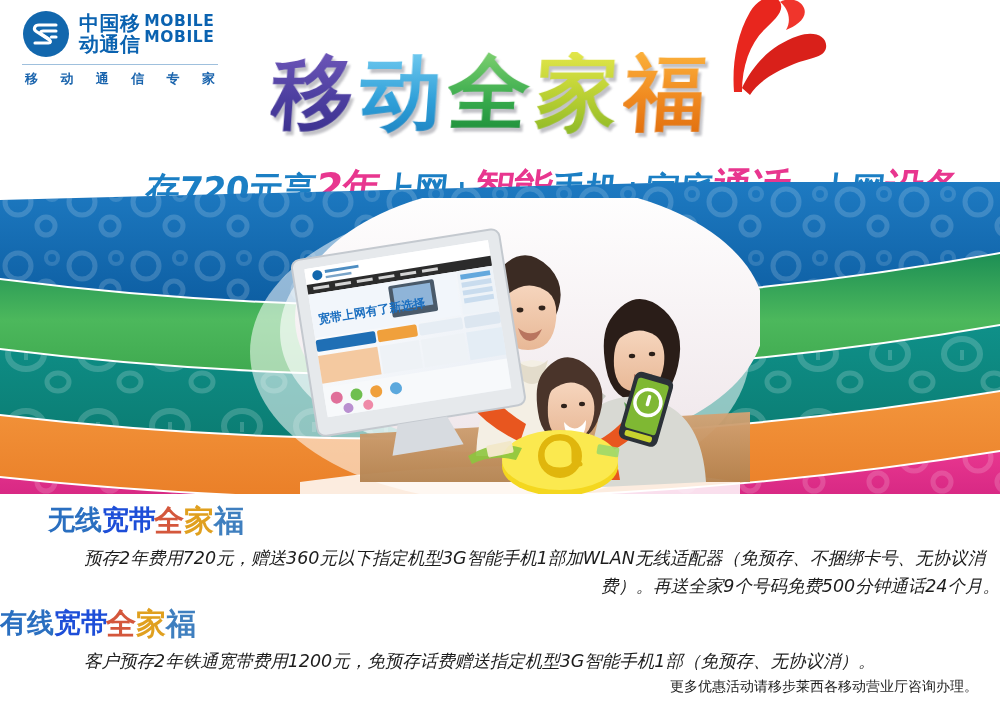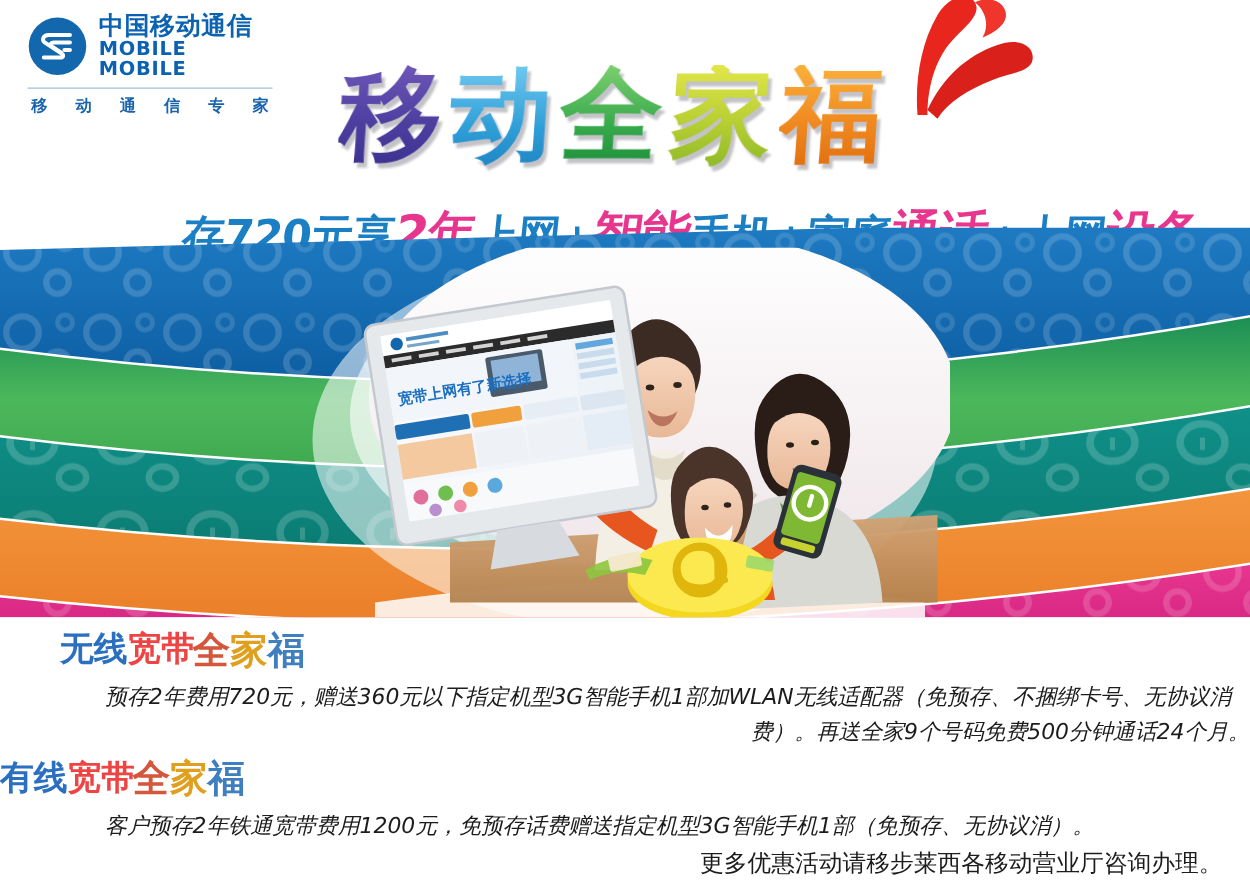--- a/index.html
+++ b/index.html
@@ -19,21 +19,21 @@
     overflow: hidden;
   }
 
   
   .logo-block {
     position: absolute; left: 22px; top: 10px;
     width: 200px; height: 86px;
   }
   .logo-row { display: flex; align-items: center; gap: 9px; }
   .logo-mark { width: 48px; height: 48px; flex: 0 0 48px; }
-  .logo-words { display: flex; flex-direction: column; justify-content: center; line-height: 1.05; }
+  .logo-words { display: flex; flex-direction: row; justify-content: center; line-height: 1.05; }
   .logo-cn {
     font-size: 20px; font-weight: bold; color: #0a62b0;
     letter-spacing: 0.5px;
   }
   .logo-en {
     font-size: 15.5px; font-weight: bold; color: #0a62b0;
     letter-spacing: 0.6px;
   }
   .logo-rule {
     margin-top: 6px; width: 196px; height: 1px; background: #9fc0dd;
@@ -100,37 +100,37 @@
     overflow: hidden;
   }
 
   
   .section { position: absolute; left: 0; width: 1000px; }
   .sec-head {
     font-size: 27px; font-weight: bold; white-space: nowrap;
     line-height: 1;
   }
   .sec-head .hd-blue { color: #2a6fc0; }
-  .sec-head .hd-dark { color: #ef4444; }
+  .sec-head .hd-dark { color: #1d4ed8; }
   .fu-word { display: inline-block; margin-left: -2px; font-size: 30px; position: relative; top: 2px; font-family: Liberation Serif, serif; }
   .fu-word i { font-style: normal; font-weight: bold; }
   .fu-quan { color: #d4573c; }
   .fu-jia  { color: #e0a01f; }
   .fu-quan2{ color: #3f7fbf; }
 
   .body-p {
     font-size: 17.5px; color: #1c1c1c; line-height: 1.62;
     font-family: "DejaVu Sans", "Liberation Sans", sans-serif;
     white-space: nowrap;
     font-style: italic;
   }
   .indent { display: inline-block; width: 36px; }
   .footnote {
     position: absolute; right: 22px; top: 678px;
-    font-size: 19px; color: #1c1c1c; white-space: nowrap;
+    font-size: 14px; color: #1c1c1c; white-space: nowrap;
   }
 </style>
 </head>
 <body>
 
 <div id="poster">
 
   <div class="logo-block">
     <div class="logo-row">
       <span class="logo-mark">

